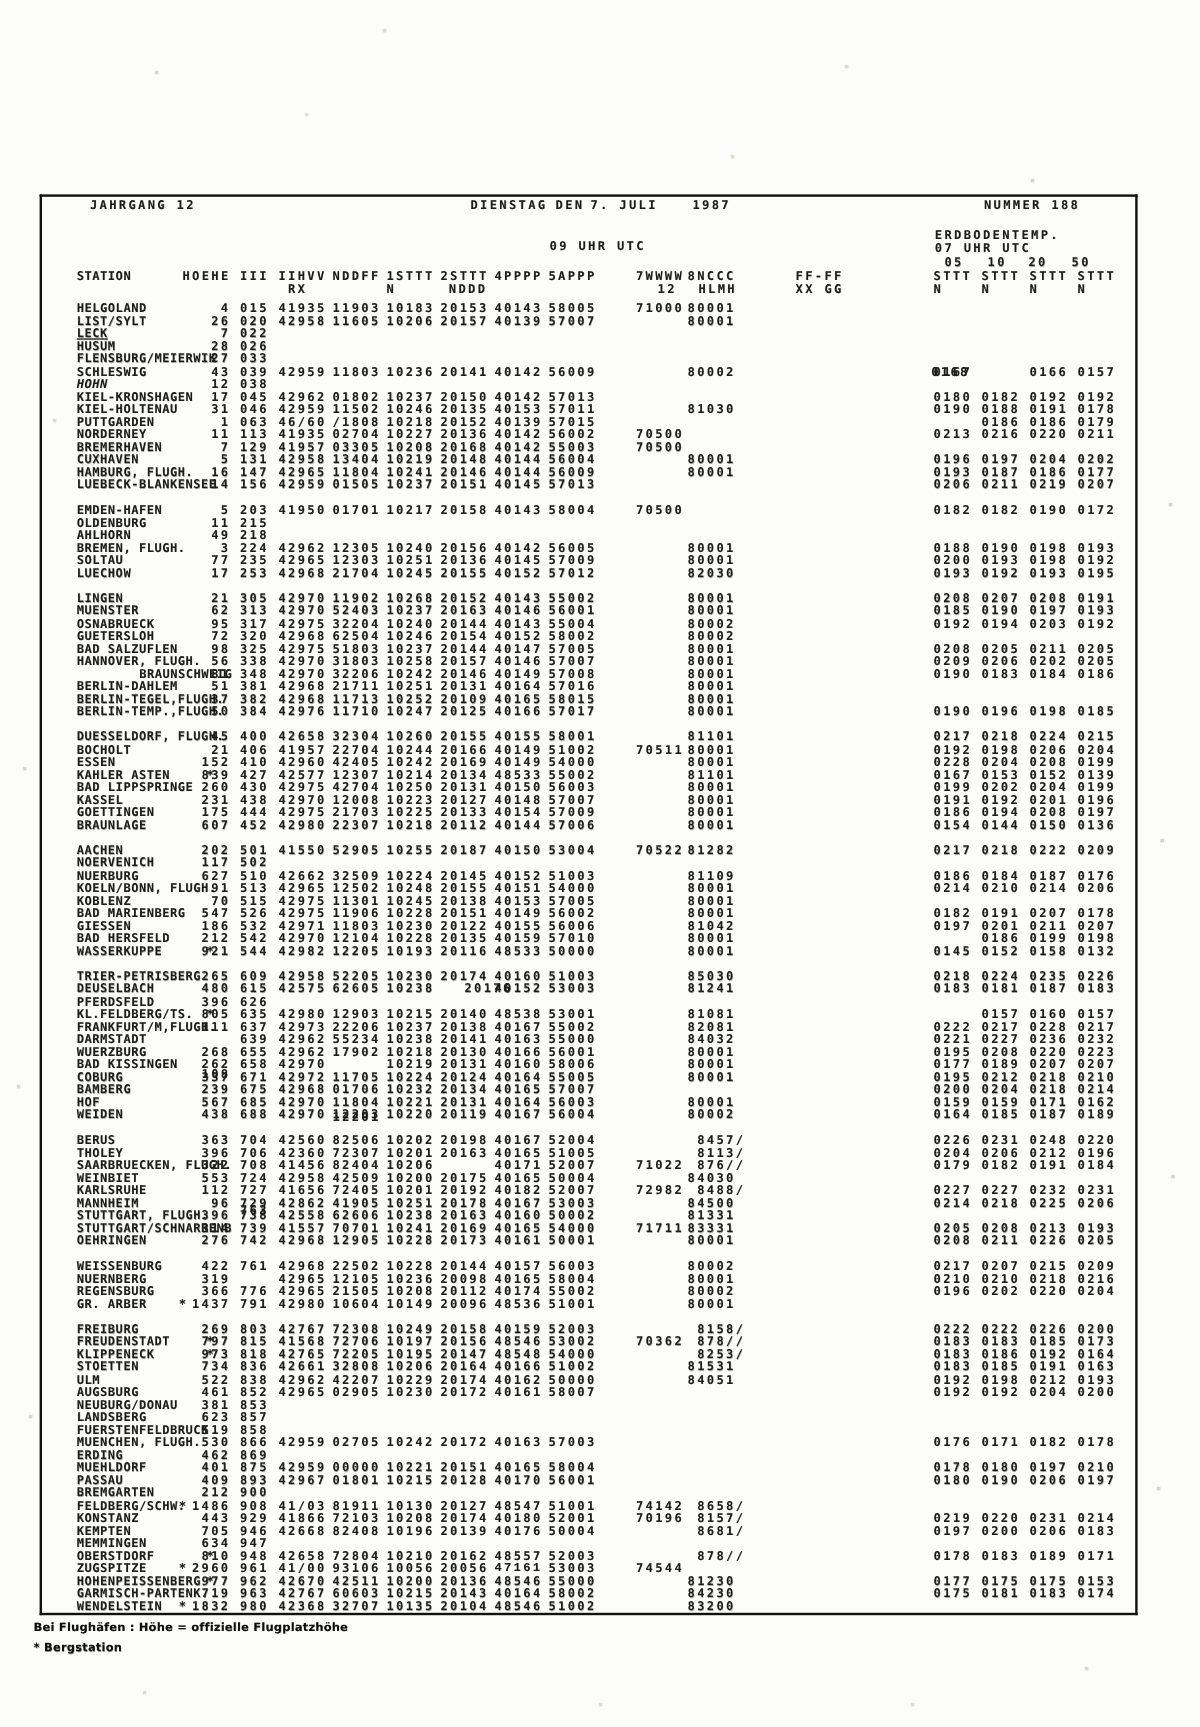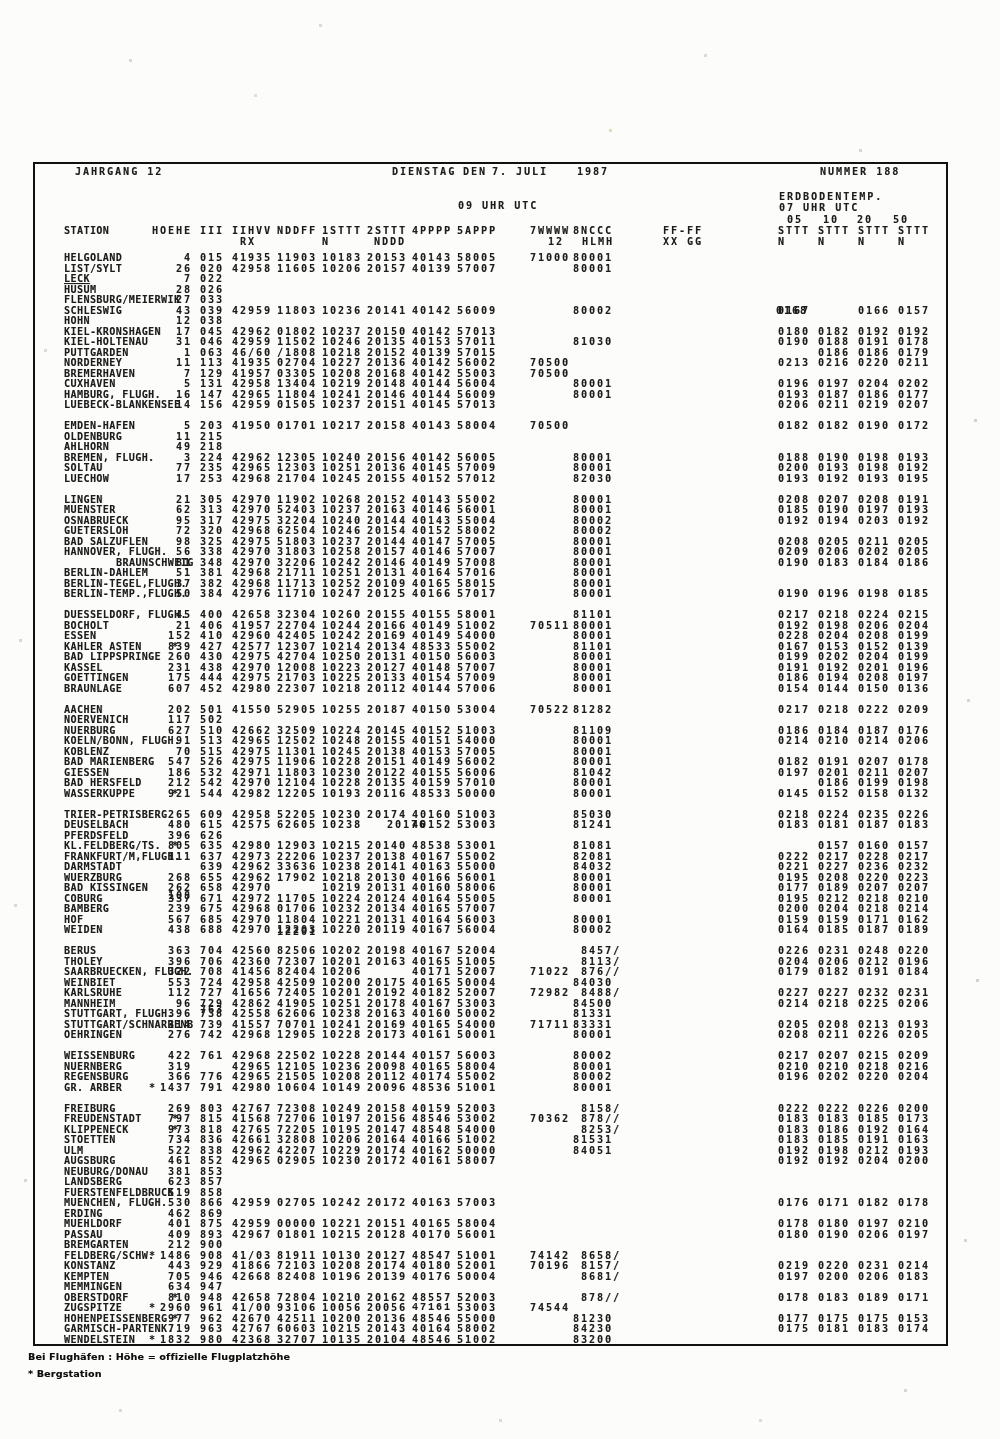--- a/index.html
+++ b/index.html
@@ -111,21 +111,21 @@
       <div class="t" style="left: 277px; top: 304.5px;">11803</div>
       <div class="t" style="left: 322px; top: 304.5px;">10236</div>
       <div class="t" style="left: 367px; top: 304.5px;">20141</div>
       <div class="t" style="left: 412px; top: 304.5px;">40142</div>
       <div class="t" style="left: 457px; top: 304.5px;">56009</div>
       <div class="t" style="left: 573px; top: 304.5px;">80002</div>
       <div class="t" style="left: 778px; top: 304.5px;">0167</div>
       <div class="t" style="left: 776px; top: 304.5px;">0168</div>
       <div class="t" style="left: 858px; top: 304.5px;">0166</div>
       <div class="t" style="left: 898px; top: 304.5px;">0157</div>
-      <div class="t name" style="left: 64px; top: 315px;">HOHN</div>
+      <div class="t name" style="left: 64px; top: 315px; font-style: italic;">HOHN</div>
       <div class="t hoehe" style="left: 150px; top: 315px;">12</div>
       <div class="t" style="left: 200px; top: 315px;">038</div>
       <div class="t name" style="left: 64px; top: 325.5px;">KIEL-KRONSHAGEN</div>
       <div class="t hoehe" style="left: 150px; top: 325.5px;">17</div>
       <div class="t" style="left: 200px; top: 325.5px;">045</div>
       <div class="t" style="left: 232px; top: 325.5px;">42962</div>
       <div class="t" style="left: 277px; top: 325.5px;">01802</div>
       <div class="t" style="left: 322px; top: 325.5px;">10237</div>
       <div class="t" style="left: 367px; top: 325.5px;">20150</div>
       <div class="t" style="left: 412px; top: 325.5px;">40142</div>
@@ -697,21 +697,21 @@
       <div class="t" style="left: 457px; top: 850.5px;">55002</div>
       <div class="t" style="left: 573px; top: 850.5px;">82081</div>
       <div class="t" style="left: 778px; top: 850.5px;">0222</div>
       <div class="t" style="left: 818px; top: 850.5px;">0217</div>
       <div class="t" style="left: 858px; top: 850.5px;">0228</div>
       <div class="t" style="left: 898px; top: 850.5px;">0217</div>
       <div class="t name" style="left: 64px; top: 861px;">DARMSTADT</div>
       <div class="t hoehe" style="left: 150px; top: 861px; margin-top: 29px;">108</div>
       <div class="t" style="left: 200px; top: 861px;">639</div>
       <div class="t" style="left: 232px; top: 861px;">42962</div>
-      <div class="t" style="left: 277px; top: 861px;">33636</div>
+      <div class="t" style="left: 277px; top: 861px;">55234</div>
       <div class="t" style="left: 322px; top: 861px;">10238</div>
       <div class="t" style="left: 367px; top: 861px;">20141</div>
       <div class="t" style="left: 412px; top: 861px;">40163</div>
       <div class="t" style="left: 457px; top: 861px;">55000</div>
       <div class="t" style="left: 573px; top: 861px;">84032</div>
       <div class="t" style="left: 778px; top: 861px;">0221</div>
       <div class="t" style="left: 818px; top: 861px;">0227</div>
       <div class="t" style="left: 858px; top: 861px;">0236</div>
       <div class="t" style="left: 898px; top: 861px;">0232</div>
       <div class="t name" style="left: 64px; top: 871.5px;">WUERZBURG</div>

